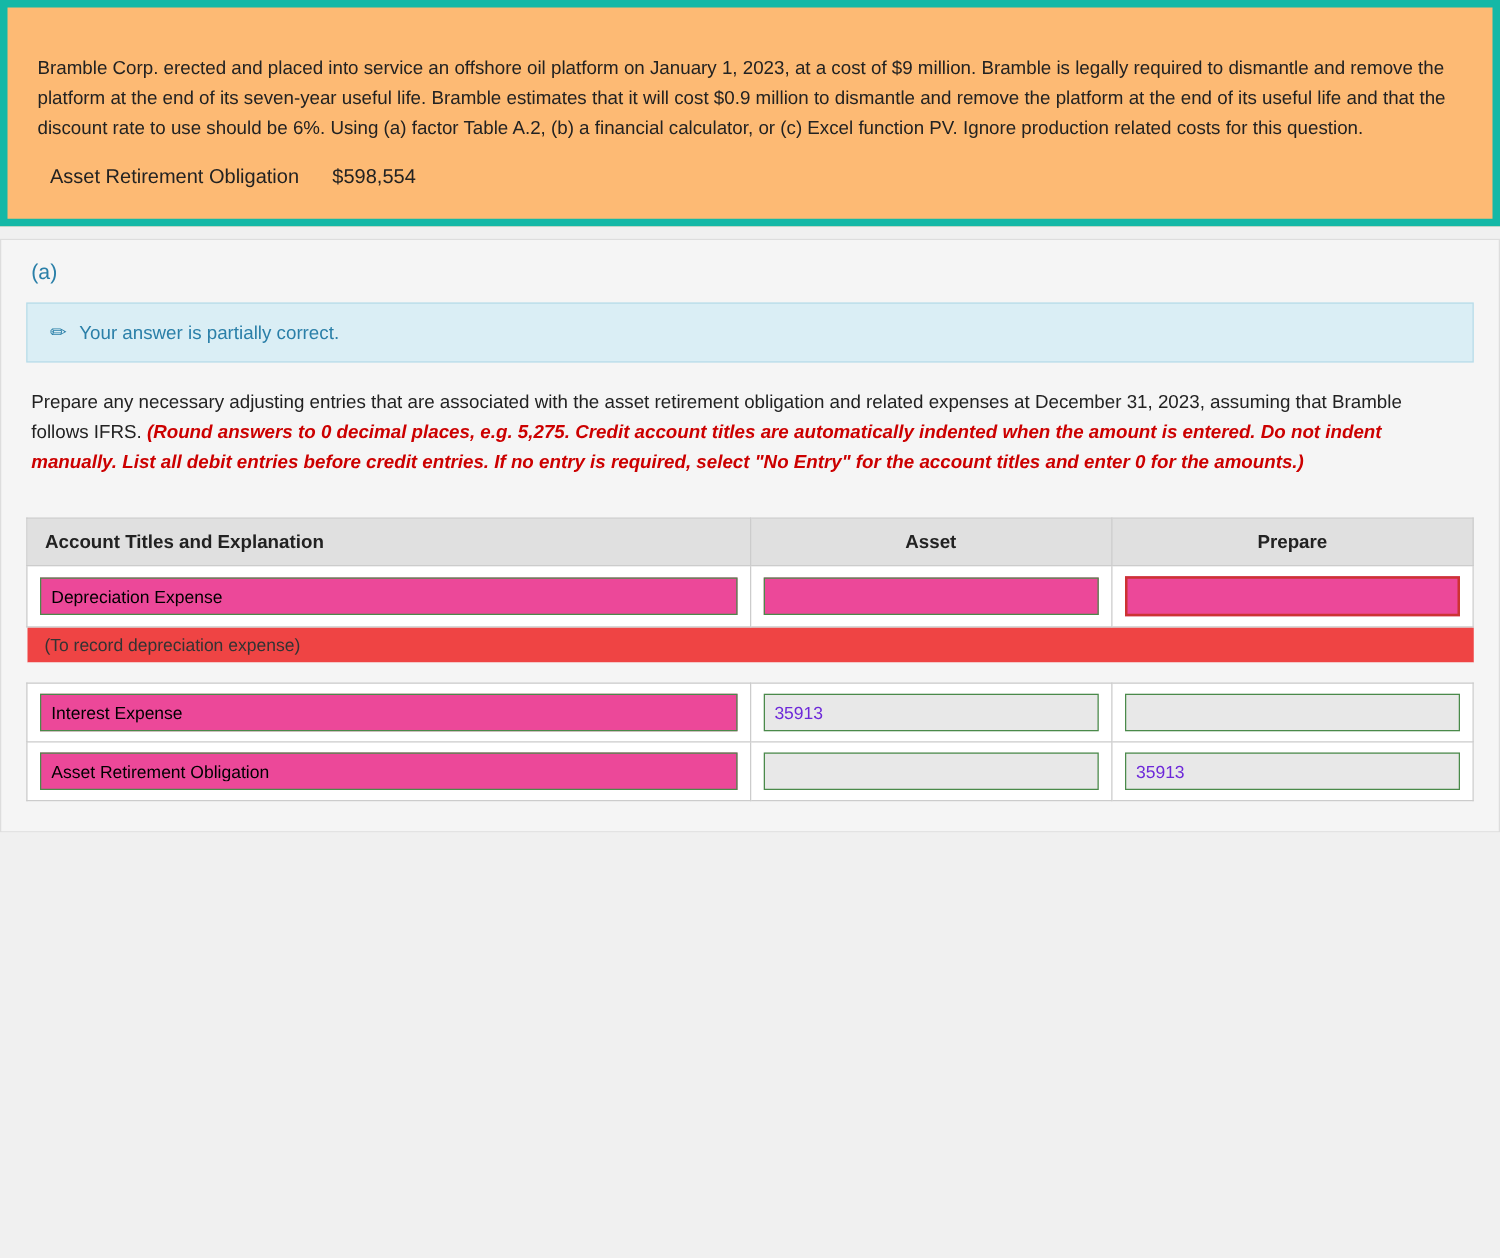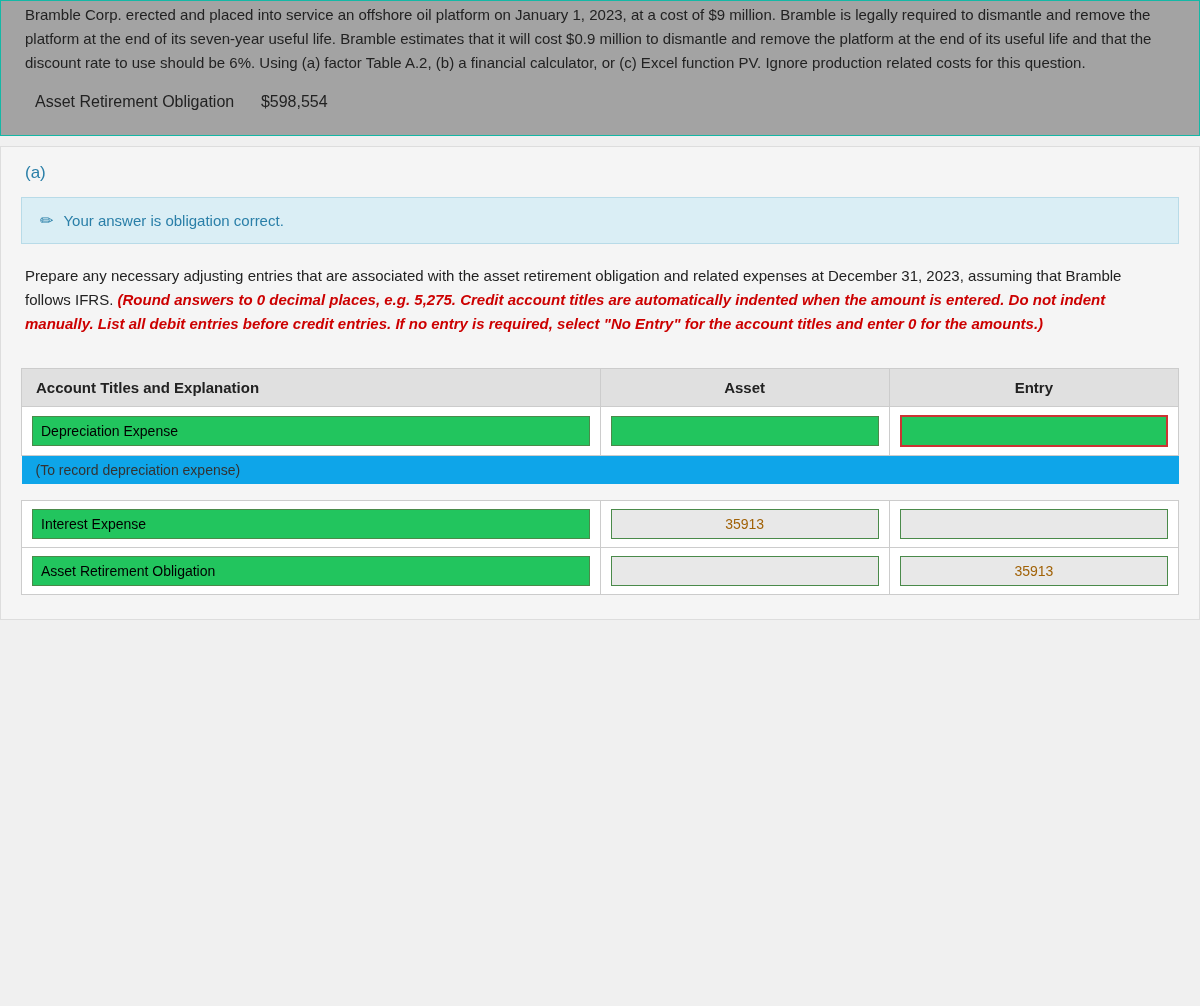--- a/index.html
+++ b/index.html
@@ -3,23 +3,23 @@
   <meta charset="utf-8">
   <style>
     * { box-sizing: border-box; margin: 0; padding: 0; }
     body {
       font-family: Arial, sans-serif;
       font-size: 15px;
       background: #f0f0f0;
       color: #222;
     }
     .top-section {
-      background: #a3a3a3;
-      border: 1px solid #14b8a6;
-      padding: 2px 24px 24px 24px;
+      background: #fdba74;
+      border: 6px solid #14b8a6;
+      padding: 37px 24px 24px 24px;
       margin-bottom: 10px;
     }
     .top-text {
       line-height: 1.6;
       margin-bottom: 18px;
     }
     .aro-line {
       font-size: 16px;
       margin-left: 10px;
     }
@@ -77,45 +77,44 @@
     .journal-table th.center {
       text-align: center;
     }
     .journal-table td {
       padding: 8px 10px;
       border: 1px solid #ccc;
       background: #fff;
       vertical-align: middle;
     }
     .journal-table tr.memo-row td {
-      background: #0ea5e9;
+      background: #ef4444;
       border: none;
       padding: 6px 14px;
       font-size: 14px;
       color: #333;
     }
     .entry-input {
       width: 100%;
       padding: 6px 8px;
       font-size: 14px;
       border: 1px solid #4a8a4a;
-      background: #22c55e;
+      background: #ec4899;
       outline: none;
     }
     .entry-input.red-border {
       border: 2px solid #cc3333;
     }
     .entry-input.green-border {
       border: 1px solid #4a8a4a;
     }
     .entry-input.filled {
       background: #e8e8e8;
       border: 1px solid #4a8a4a;
-      color: #a16207;
-      text-align: center;
+      color: #6d28d9;
     }
     .debit-cell, .credit-cell {
       text-align: right;
     }
     .account-cell {
       width: 50%;
     }
     .amount-cell {
       width: 25%;
     }
@@ -137,35 +136,35 @@
   </div>
 </div>
 
 <div class="section-a">
   <div class="section-a-header">
     <span>(a)</span>
   </div>
 
   <div class="answer-banner">
     <span class="pencil-icon">✏</span>
-    <span>Your answer is obligation correct.</span>
+    <span>Your answer is partially correct.</span>
   </div>
 
   <div class="instruction-block">
     <span class="instruction-normal">Prepare any necessary adjusting entries that are associated with the asset retirement obligation and related expenses at December 31, 2023, assuming that Bramble follows IFRS.</span>
     <span> </span>
     <span class="instruction-red">(Round answers to 0 decimal places, e.g. 5,275. Credit account titles are automatically indented when the amount is entered. Do not indent manually. List all debit entries before credit entries. If no entry is required, select "No Entry" for the account titles and enter 0 for the amounts.)</span>
   </div>
 
   <table class="journal-table">
     <thead>
       <tr>
         <th class="account-cell">Account Titles and Explanation</th>
         <th class="amount-cell center">Asset</th>
-        <th class="amount-cell center">Entry</th>
+        <th class="amount-cell center">Prepare</th>
       </tr>
     </thead>
     <tbody>
 
       <tr>
         <td class="account-cell">
           <input type="text" class="entry-input green-border" value="Depreciation Expense" style="">
         </td>
         <td class="amount-cell debit-cell">
           <input type="text" class="entry-input green-border" value="" style="">

